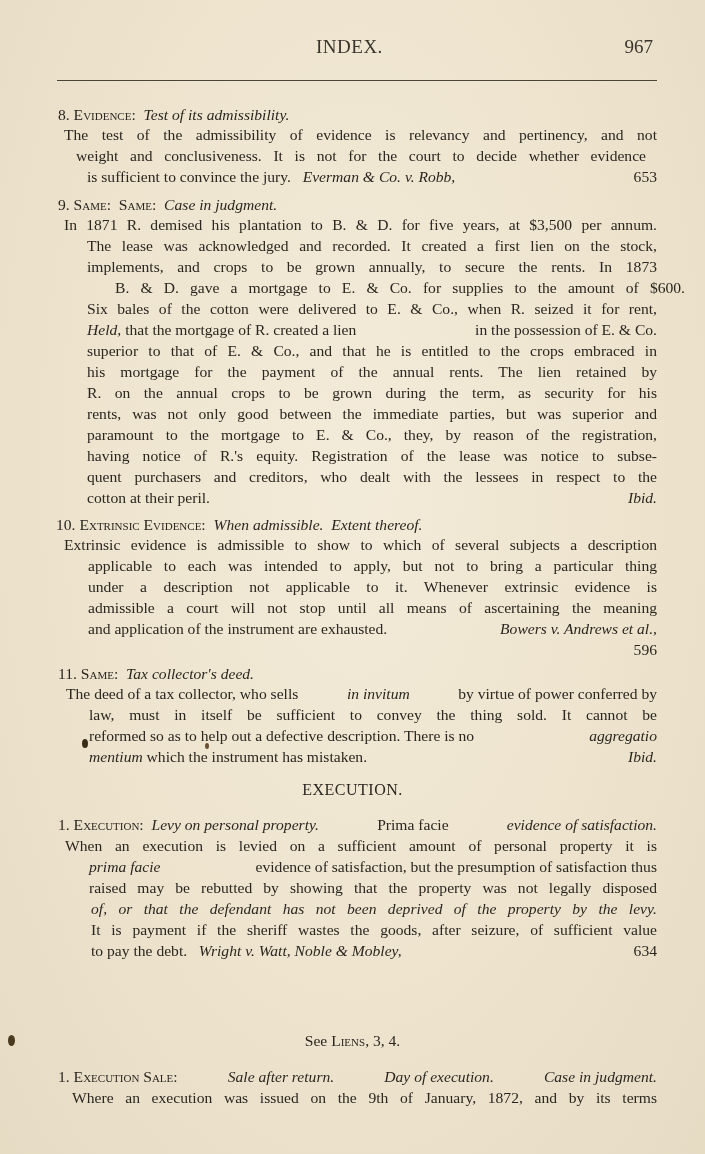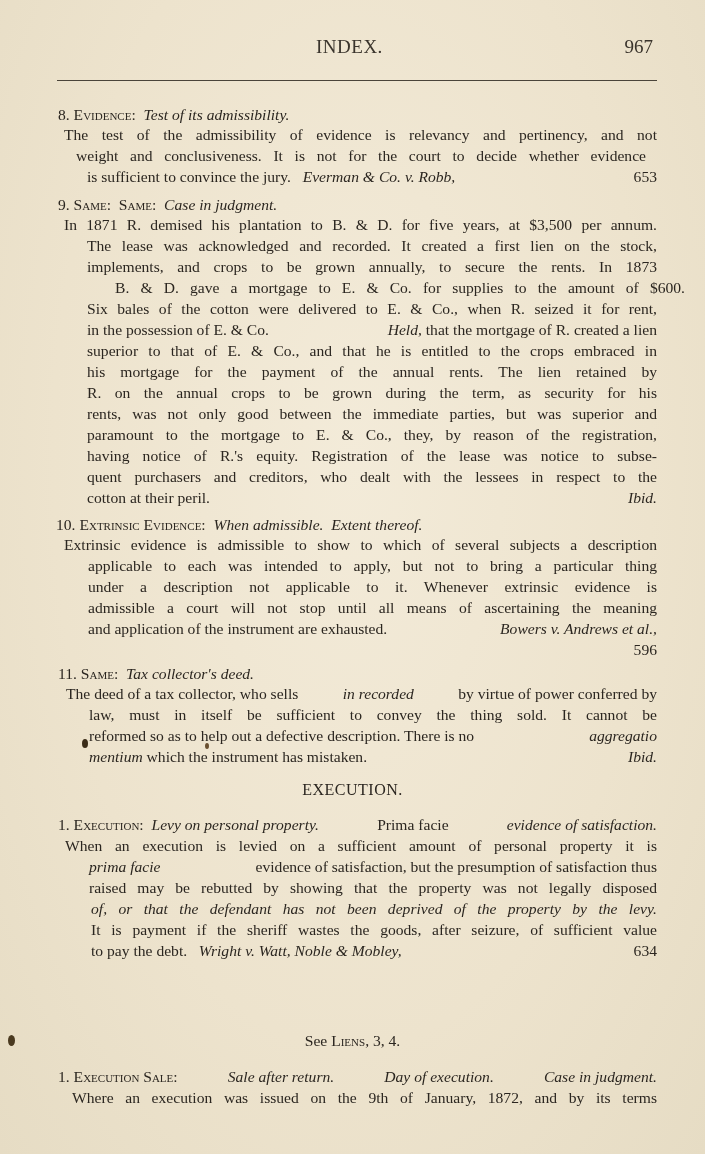--- a/index.html
+++ b/index.html
@@ -70,22 +70,22 @@
       <span class="sc">Same:</span>&nbsp;
       <span class="sc">Same:</span>&nbsp;
       <span class="it">Case in judgment.</span>
     </div>
     <div class="line just" style="left:64px;top:215px;width:593px;">In 1871 R. demised his plantation to B. &amp; D. for five years, at $3,500 per annum.</div>
     <div class="line just" style="left:87px;top:236px;width:570px;">The lease was acknowledged and recorded.  It created a first lien on the stock,</div>
     <div class="line just" style="left:87px;top:257px;width:570px;">implements, and crops to be grown annually, to secure the rents.  In 1873</div>
     <div class="line just" style="left:87px;top:278px;width:570px;margin-left:28px;">B. &amp; D. gave a mortgage to E. &amp; Co. for supplies to the amount of $600.</div>
     <div class="line just" style="left:87px;top:299px;width:570px;">Six bales of the cotton were delivered to E. &amp; Co., when R. seized it for rent,</div>
     <div class="line" style="left:87px;top:320px;width:570px;display:flex;justify-content:space-between;">
+      <span><span class="it">Held,</span> <span>that the mortgage of R. created a lien</span></span>
       <span>in the possession of E. &amp; Co.</span>
-      <span><span class="it">Held,</span> <span>that the mortgage of R. created a lien</span></span>
     </div>
     <div class="line just" style="left:87px;top:341px;width:570px;">superior to that of E. &amp; Co., and that he is entitled to the crops embraced in</div>
     <div class="line just" style="left:87px;top:362px;width:570px;">his mortgage for the payment of the annual rents.  The lien retained by</div>
     <div class="line just" style="left:87px;top:383px;width:570px;">R. on the annual crops to be grown during the term, as security for his</div>
     <div class="line just" style="left:87px;top:404px;width:570px;">rents, was not only good between the immediate parties, but was superior and</div>
     <div class="line just" style="left:87px;top:425px;width:570px;">paramount to the mortgage to E. &amp; Co., they, by reason of the registration,</div>
     <div class="line just" style="left:87px;top:446px;width:570px;">having notice of R.'s equity.  Registration of the lease was notice to subse-</div>
     <div class="line just" style="left:87px;top:467px;width:570px;">quent purchasers and creditors, who dealt with the lessees in respect to the</div>
     <div class="line" style="left:87px;top:488px;">cotton at their peril.</div>
     <span class="cite-r it" style="right:48px;top:488px;">Ibid.</span>
@@ -110,21 +110,21 @@
   </div>
 
   <div>
     <div class="line" style="left:58px;top:664px;">
       <span>11.</span>
       <span class="sc">Same:</span>&nbsp;
       <span class="it">Tax collector's deed.</span>
     </div>
     <div class="line" style="left:66px;top:684px;width:591px;display:flex;justify-content:space-between;gap:9px;">
       <span>The deed of a tax collector, who sells</span>
-      <span class="it">in recorded</span>
+      <span class="it">in invitum</span>
       <span>by virtue of power conferred by</span>
     </div>
     <div class="line just" style="left:89px;top:705px;width:568px;">law, must in itself be sufficient to convey the thing sold.  It cannot be</div>
     <div class="line" style="left:89px;top:726px;width:568px;display:flex;justify-content:space-between;">
       <span>reformed so as to help out a defective description.  There is no</span>
       <span class="it">aggregatio</span>
     </div>
     <div class="line" style="left:89px;top:747px;">
       <span class="it">mentium</span>
       <span>which the instrument has mistaken.</span>

